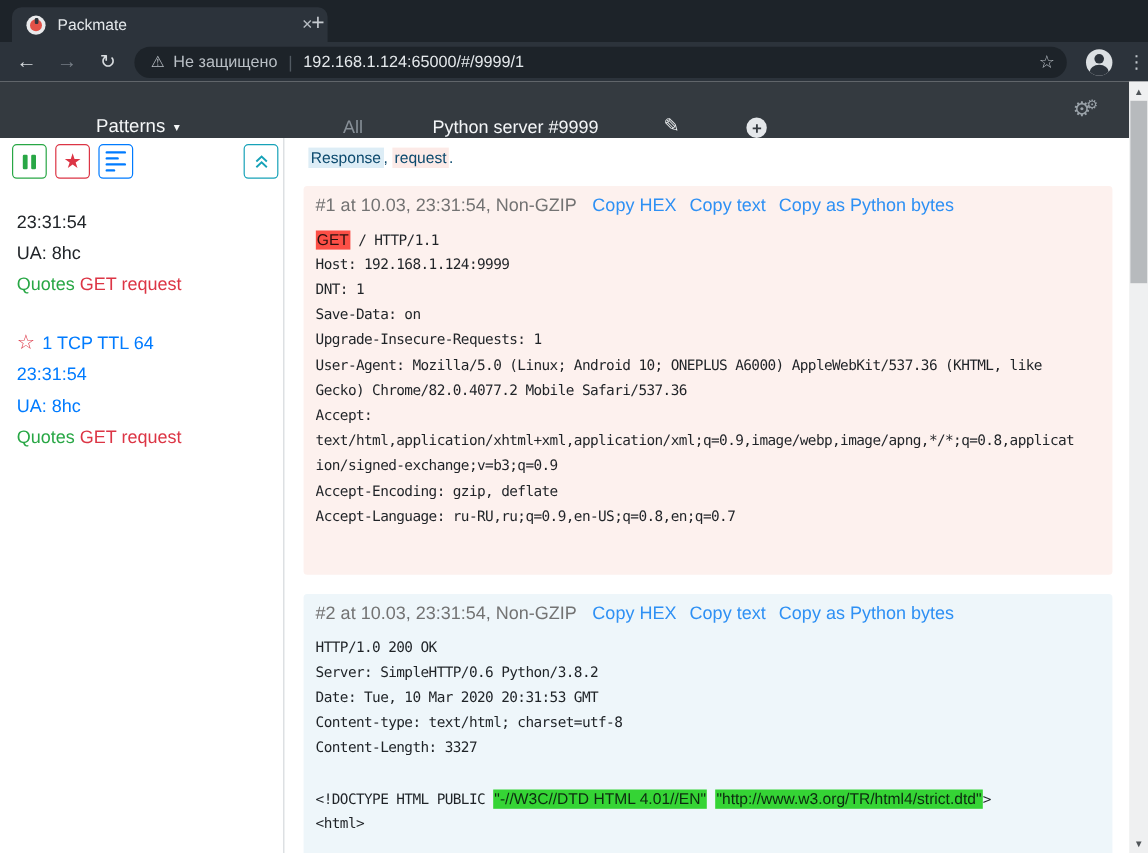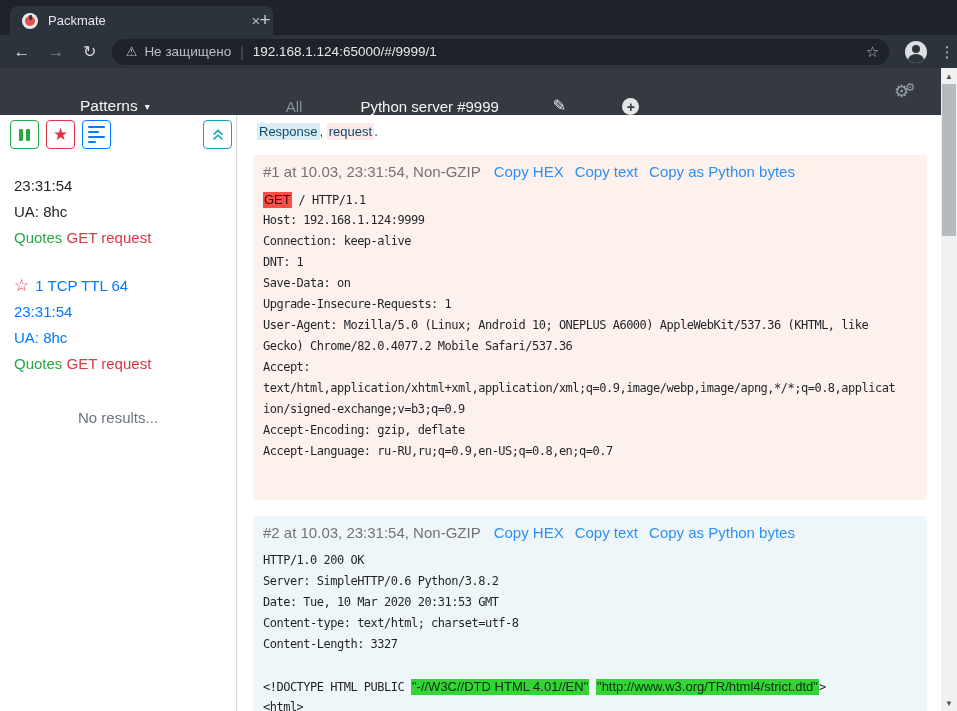--- a/index.html
+++ b/index.html
@@ -212,39 +212,37 @@
     <div><span class="tag-green">Quotes</span> <span class="tag-red">GET request</span></div>
   </div>
 
   <div class="stream selected">
     <div><span class="s-star">☆</span><span class="s-text">1 TCP TTL 64</span></div>
     <div class="s-text">23:31:54</div>
     <div class="s-text">UA: 8hc</div>
     <div><span class="tag-green">Quotes</span> <span class="tag-red">GET request</span></div>
   </div>
 
-  <div class="no-results">No results...</div>
 </div>
 
 <div class="main">
   <div class="filter-note">
     <span class="note-hl-response">Response</span><span>, </span><span class="note-hl-request">request</span><span>.</span>
   </div>
 
   <div class="card card-request">
     <div class="card-head">
       <span class="card-id">#1 at 10.03, 23:31:54, Non-GZIP</span>
       <a class="copy-link">Copy HEX</a>
       <a class="copy-link">Copy text</a>
       <a class="copy-link">Copy as Python bytes</a>
     </div>
     <div class="card-body">
         <div class="bl"><span class="hl hl-red">GET</span><span> / HTTP/1.1</span></div>
         <div class="bl"><span>Host: 192.168.1.124:9999</span></div>
-        <div class="bl"><span>Connection: keep-alive</span></div>
         <div class="bl"><span>DNT: 1</span></div>
         <div class="bl"><span>Save-Data: on</span></div>
         <div class="bl"><span>Upgrade-Insecure-Requests: 1</span></div>
         <div class="bl"><span>User-Agent: Mozilla/5.0 (Linux; Android 10; ONEPLUS A6000) AppleWebKit/537.36 (KHTML, like</span></div>
         <div class="bl"><span>Gecko) Chrome/82.0.4077.2 Mobile Safari/537.36</span></div>
         <div class="bl"><span>Accept:</span></div>
         <div class="bl"><span>text/html,application/xhtml+xml,application/xml;q=0.9,image/webp,image/apng,*/*;q=0.8,applicat</span></div>
         <div class="bl"><span>ion/signed-exchange;v=b3;q=0.9</span></div>
         <div class="bl"><span>Accept-Encoding: gzip, deflate</span></div>
         <div class="bl"><span>Accept-Language: ru-RU,ru;q=0.9,en-US;q=0.8,en;q=0.7</span></div>

